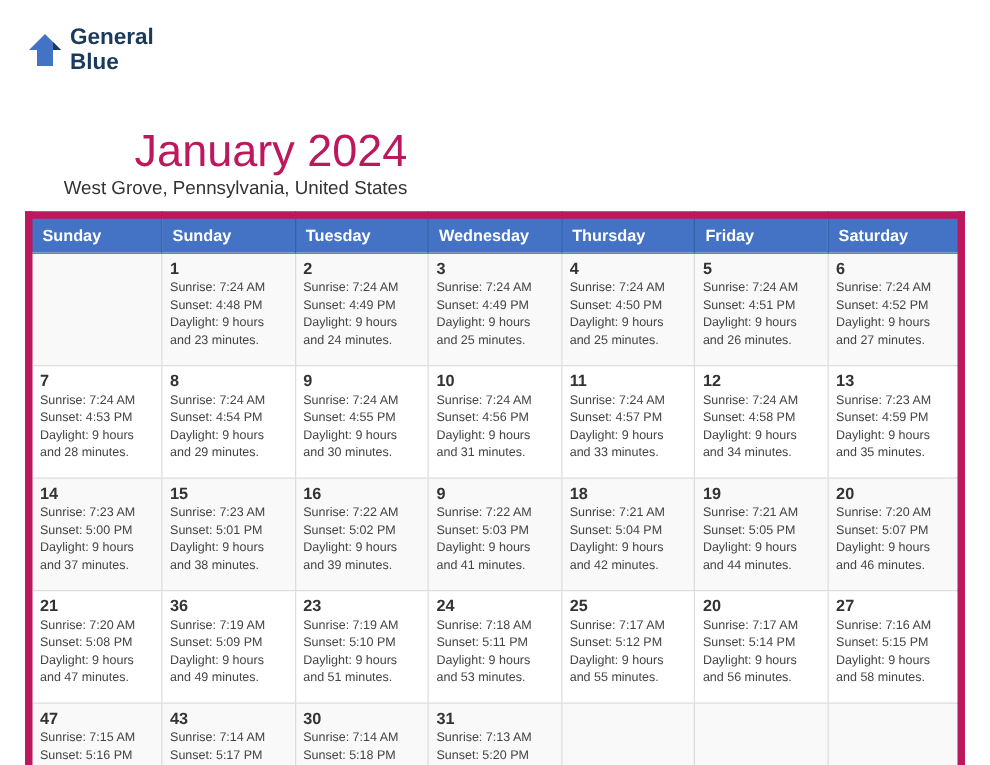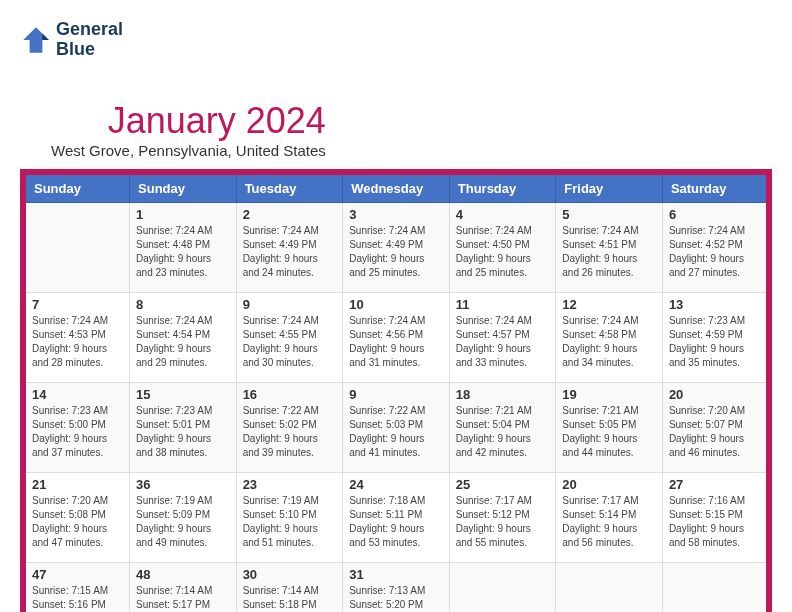--- a/index.html
+++ b/index.html
@@ -241,21 +241,21 @@
           <span class="day-number">27</span>
           <div class="cell-content">Sunrise: 7:16 AM<br>Sunset: 5:15 PM<br>Daylight: 9 hours and 58 minutes.</div>
         </td>
       </tr>
       <tr>
         <td>
           <span class="day-number">47</span>
           <div class="cell-content">Sunrise: 7:15 AM<br>Sunset: 5:16 PM<br>Daylight: 10 hours and 0 minutes.</div>
         </td>
         <td>
-          <span class="day-number">48</span>
+          <span class="day-number">43</span>
           <div class="cell-content">Sunrise: 7:14 AM<br>Sunset: 5:17 PM<br>Daylight: 10 hours and 2 minutes.</div>
         </td>
         <td>
           <span class="day-number">30</span>
           <div class="cell-content">Sunrise: 7:14 AM<br>Sunset: 5:18 PM<br>Daylight: 10 hours and 4 minutes.</div>
         </td>
         <td>
           <span class="day-number">31</span>
           <div class="cell-content">Sunrise: 7:13 AM<br>Sunset: 5:20 PM<br>Daylight: 10 hours and 6 minutes.</div>
         </td>

